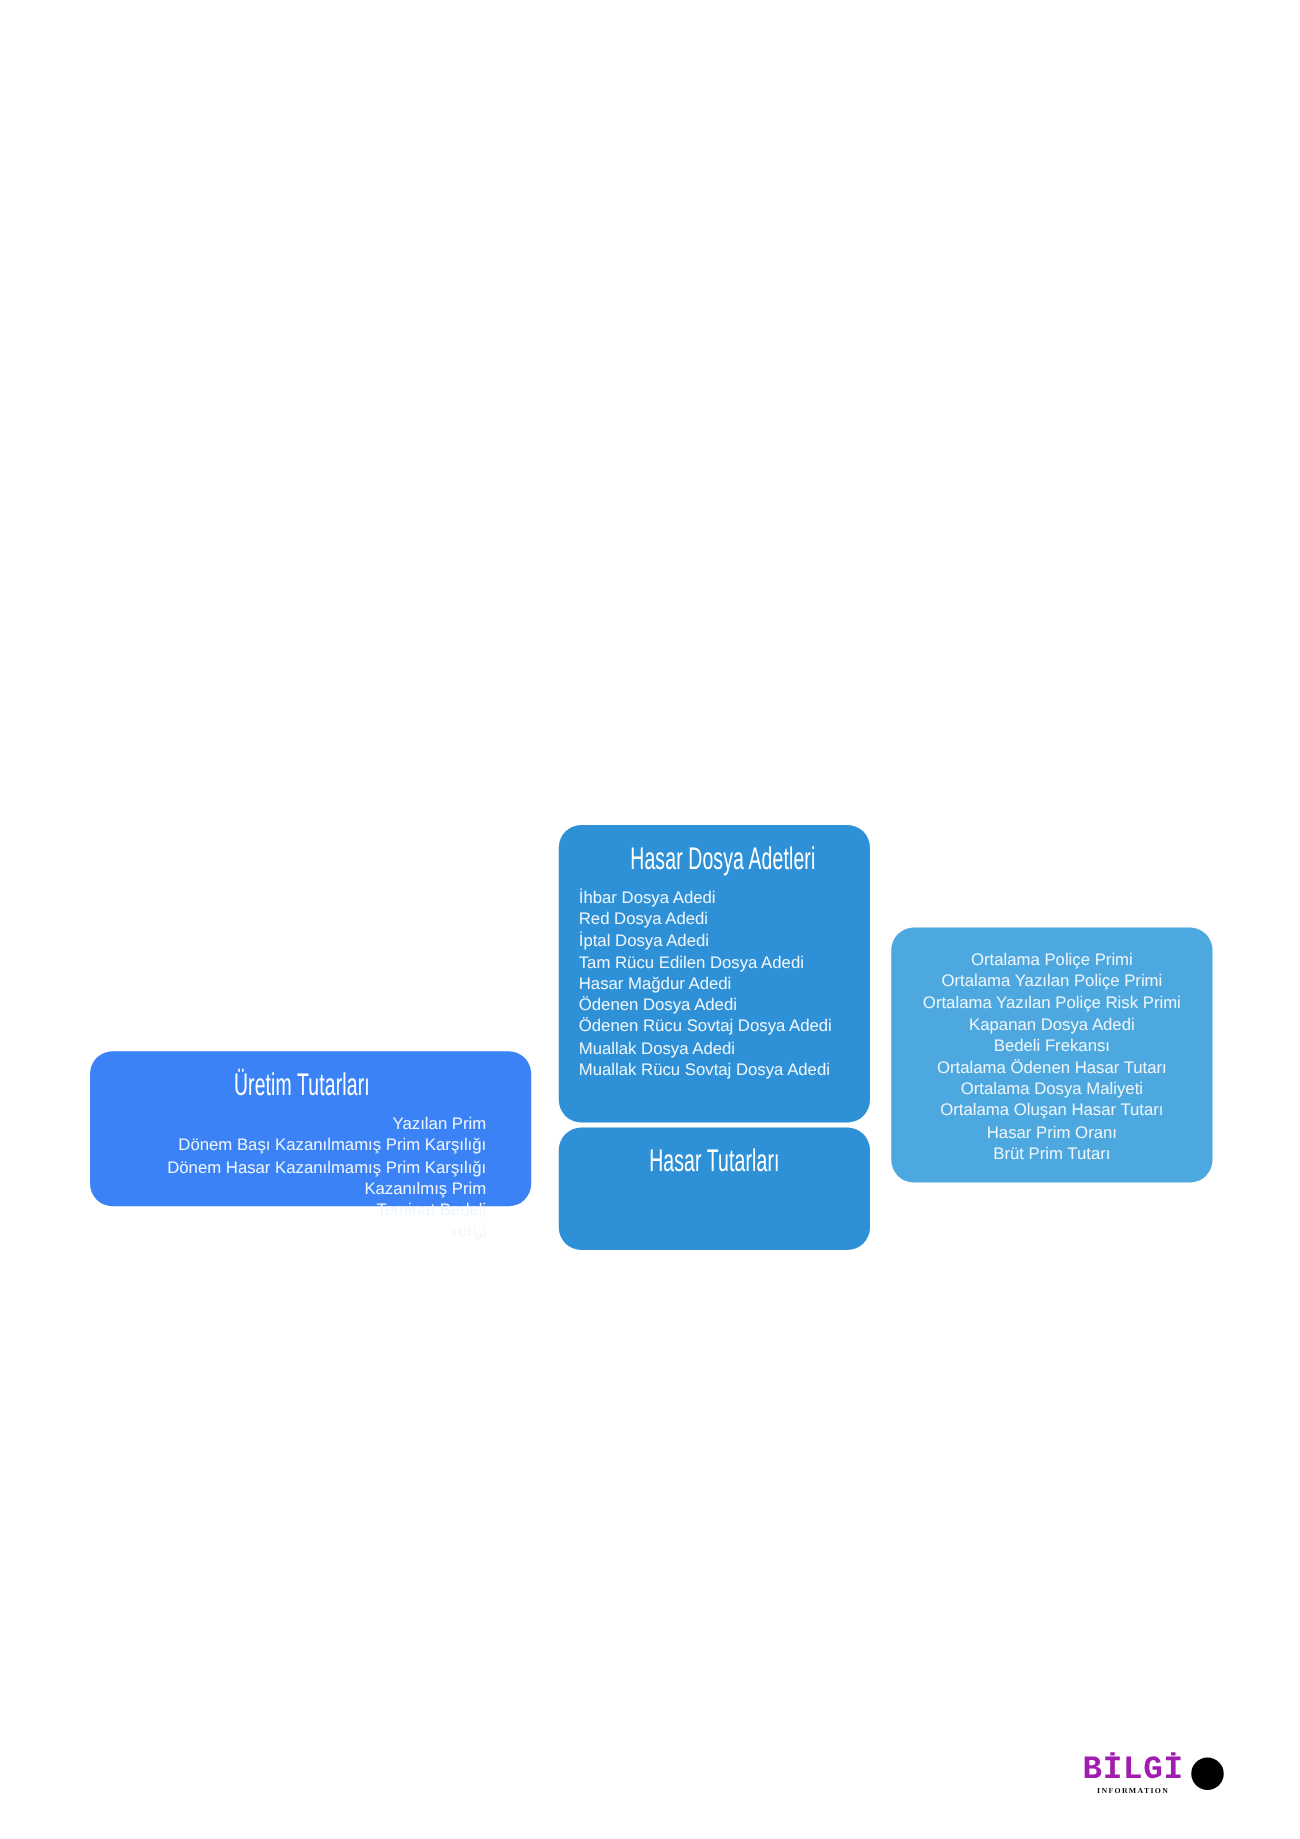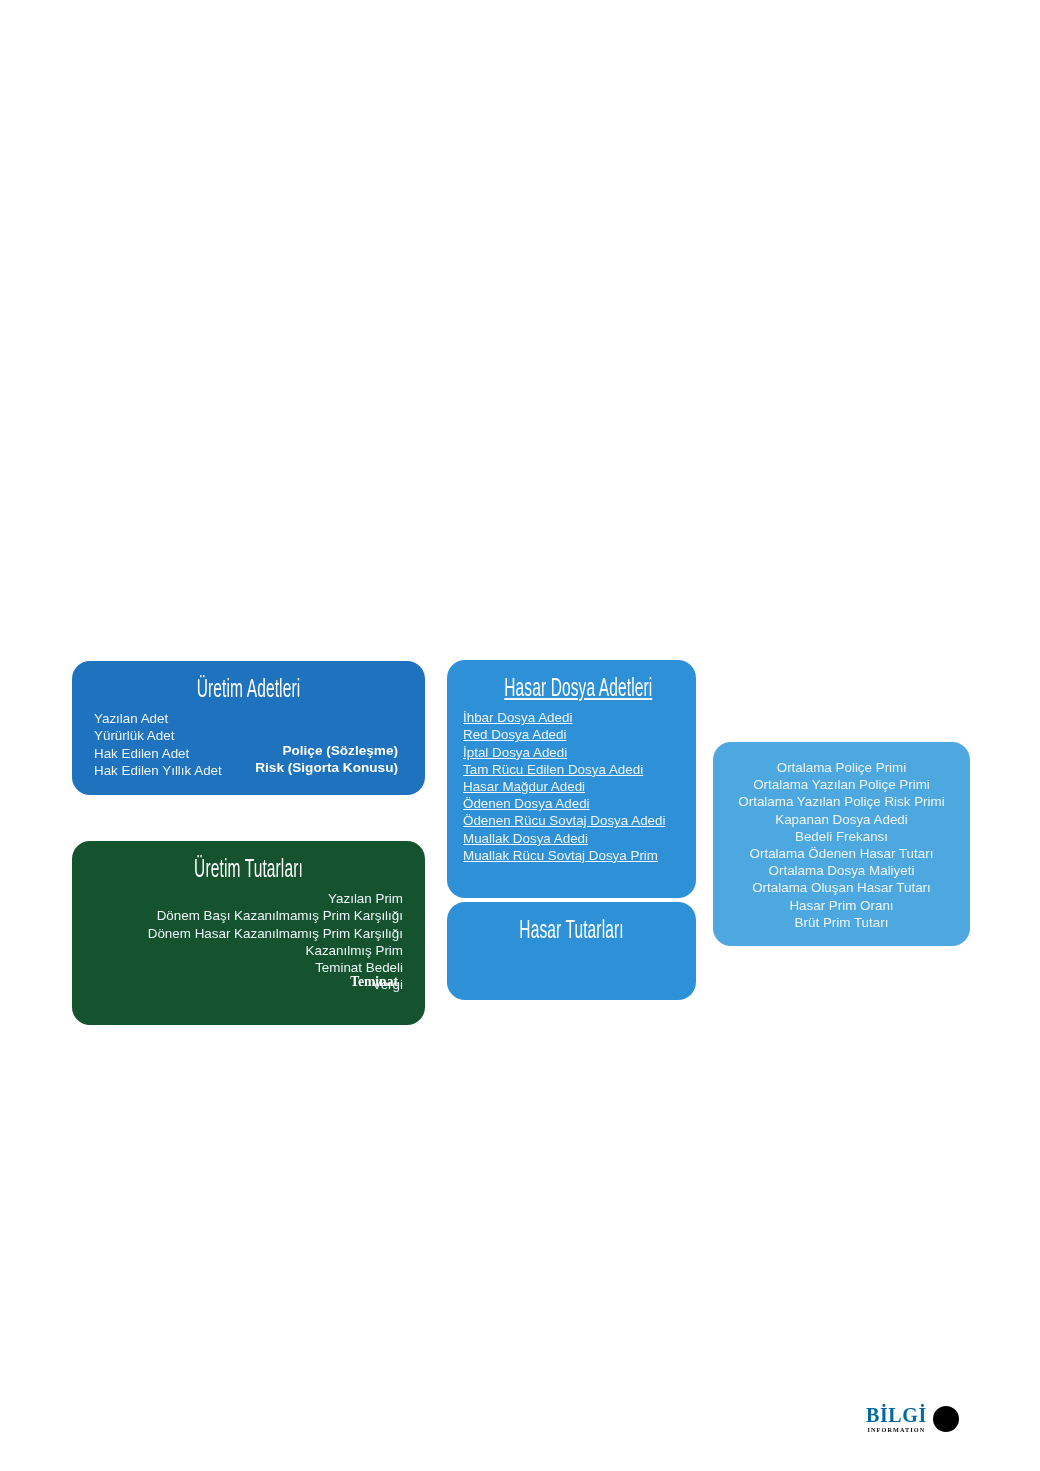--- a/index.html
+++ b/index.html
@@ -73,31 +73,30 @@
 
   
   #card-uretim-adetleri {
     left: 72px;  top: 661px;  width: 353px; height: 134px;
     background: #1f72bd;
     padding: 14px 22px 12px 22px;
   }
   #card-uretim-adetleri .card-list { margin-top: 9px; }
 
   #card-uretim-tutarlari {
-    left: 72px;  top: 841px;  width: 353px; height: 184px;
-    background: #14532d;
-    padding: 14px 22px 12px 22px;
+    left: 72px;  top: 841px;  width: 353px; height: 124px;
+    background: #3b82f6;
+    padding: 14px 36px 12px 22px;
   }
   #card-uretim-tutarlari .card-list { margin-top: 9px; text-align: right; }
 
   #card-hasar-dosya-adetleri {
     left: 447px; top: 660px; width: 249px; height: 238px;
     background: #2e91d8;
     padding: 14px 16px 12px 16px;
-    text-decoration: underline;
   }
   #card-hasar-dosya-adetleri .card-list { margin-top: 9px; }
 
   #card-hasar-tutarlari {
     left: 447px; top: 902px; width: 249px; height: 98px;
     background: #2e91d8;
     padding: 14px 16px 12px 16px;
   }
   #card-hasar-tutarlari .card-list { margin-top: 9px; }
 
@@ -119,25 +118,25 @@
     align-items: center;
     gap: 6px;
   }
   .logo-text {
     display: flex;
     flex-direction: column;
     align-items: center;
     line-height: 1;
   }
   .logo-word {
-    font-family: Liberation Serif, serif;
+    font-family: Liberation Mono, monospace;
     font-weight: bold;
-    font-size: 20px;
+    font-size: 26px;
     letter-spacing: 0.6px;
-    color: #0369a1;
+    color: #a21caf;
   }
   .logo-sub {
     font-family: "Liberation Serif", serif;
     font-weight: bold;
     font-size: 6.2px;
     letter-spacing: 1.1px;
     color: #0a0a0a;
     margin-top: 2px;
   }
   .logo-dot {
@@ -146,35 +145,20 @@
     border-radius: 50%;
     background: #000000;
     flex: none;
   }
 </style>
 </head>
 <body>
 
 <div class="canvas">
 
-  <section class="card" id="card-uretim-adetleri">
-    <div class="title-wrap">
-      <h2 class="card-title">Üretim Adetleri</h2>
-    </div>
-    <ul class="card-list">
-      <li>Yazılan Adet</li>
-      <li>Yürürlük Adet</li>
-      <li>Hak Edilen Adet</li>
-      <li>Hak Edilen Yıllık Adet</li>
-    </ul>
-    <div class="side-notes" style="top:81px;">
-      <div>Poliçe (Sözleşme)</div>
-      <div>Risk (Sigorta Konusu)</div>
-    </div>
-  </section>
 
   <section class="card" id="card-uretim-tutarlari">
     <div class="title-wrap">
       <h2 class="card-title">Üretim Tutarları</h2>
     </div>
     <ul class="card-list">
       <li>Yazılan Prim</li>
       <li>Dönem Başı Kazanılmamış Prim Karşılığı</li>
       <li>Dönem Hasar Kazanılmamış Prim Karşılığı</li>
       <li>Kazanılmış Prim</li>
@@ -192,21 +176,21 @@
     </div>
     <ul class="card-list">
       <li>İhbar Dosya Adedi</li>
       <li>Red Dosya Adedi</li>
       <li>İptal Dosya Adedi</li>
       <li>Tam Rücu Edilen Dosya Adedi</li>
       <li>Hasar Mağdur Adedi</li>
       <li>Ödenen Dosya Adedi</li>
       <li>Ödenen Rücu Sovtaj Dosya Adedi</li>
       <li>Muallak Dosya Adedi</li>
-      <li>Muallak Rücu Sovtaj Dosya Prim</li>
+      <li>Muallak Rücu Sovtaj Dosya Adedi</li>
     </ul>
   </section>
 
   <section class="card" id="card-hasar-tutarlari">
     <div class="title-wrap">
       <h2 class="card-title">Hasar Tutarları</h2>
     </div>
   </section>
 
   <section class="card" id="card-oranlar">

